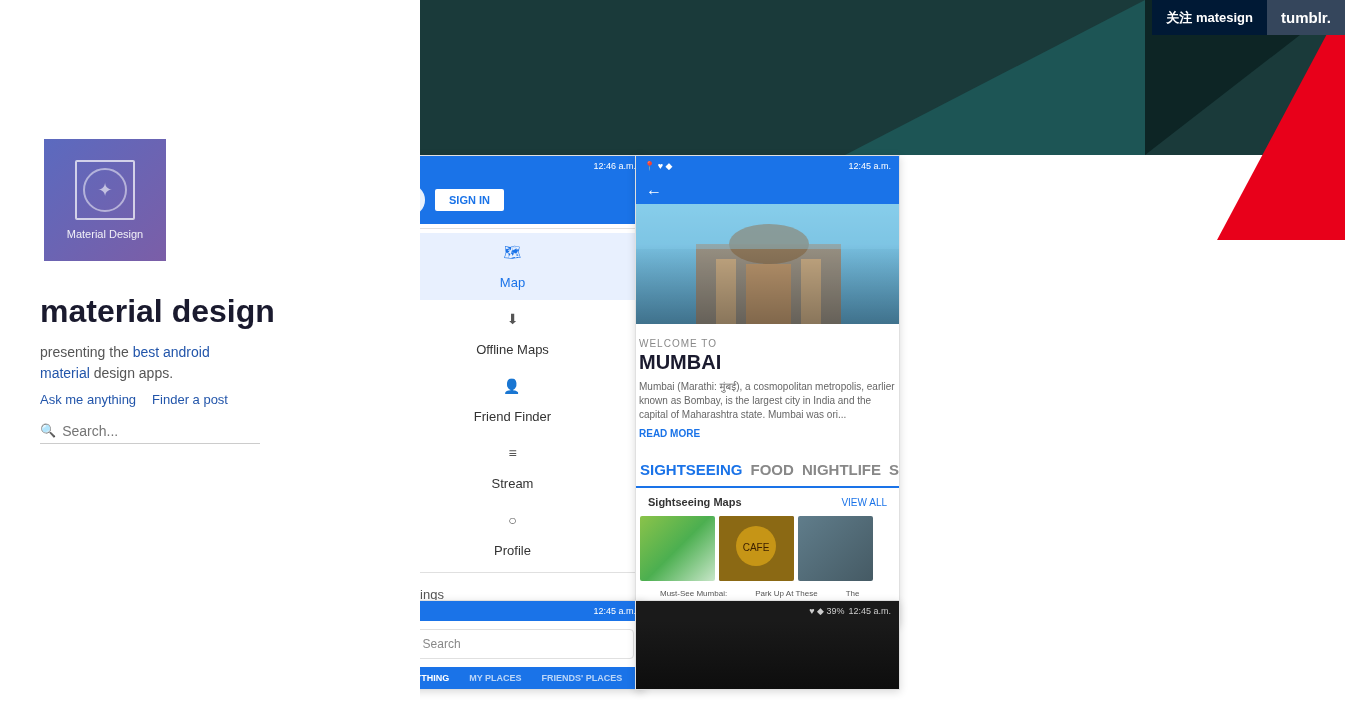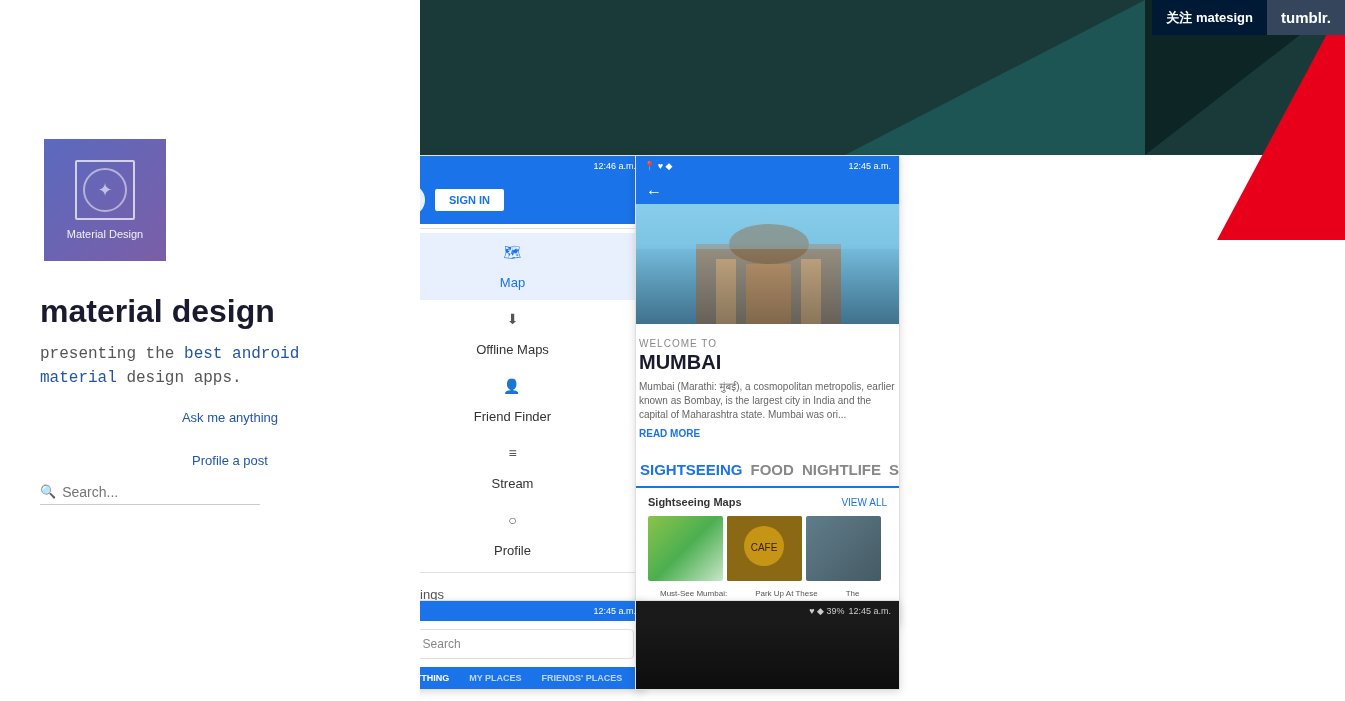--- a/index.html
+++ b/index.html
@@ -163,39 +163,37 @@
     .blog-title {
       font-size: 32px;
       font-weight: 900;
       color: #1a1a2e;
       line-height: 1.15;
       margin-bottom: 12px;
       margin-top: -4px;
     }
 
     .blog-description {
-      font-size: 16px;
+      font-size: 14px;
       color: #555;
-      margin-bottom: 20px;
+      margin-bottom: 8px;
       line-height: 1.5;
-      font-family: Liberation Mono, monospace;
     }
 
     .blog-description a {
       color: #2255aa;
       text-decoration: none;
     }
 
     .blog-links {
       display: flex;
-      gap: 28px;
+      gap: 16px;
       margin-bottom: 8px;
       flex-wrap: wrap;
       align-items: center;
-      flex-direction: column;
     }
 
     .blog-link {
       font-size: 13px;
       color: #2255aa;
       text-decoration: none;
       cursor: pointer;
     }
 
     .blog-link-plain {
@@ -493,21 +491,21 @@
     }
 
     .view-all {
       font-size: 10px;
       color: #1a73e8;
     }
 
     .place-thumbnails {
       display: flex;
       gap: 4px;
-      padding: 0 12px;
+      padding: 0 4px;
     }
 
     .thumb {
       width: 75px;
       height: 65px;
       border-radius: 2px;
       overflow: hidden;
     }
 
     .thumb-1 {
@@ -622,21 +620,21 @@
       </div>
       <span class="avatar-label">Material Design</span>
     </div>
 
     <h1 class="blog-title">material design</h1>
 
     <p class="blog-description">presenting the <a style="color:#2255aa;text-decoration:none;cursor:pointer;">best</a> <a style="color:#2255aa;text-decoration:none;cursor:pointer;">android</a><br><a style="color:#2255aa;text-decoration:none;cursor:pointer;">material</a> design apps.</p>
 
     <div class="blog-links">
       <a class="blog-link">Ask me anything</a>
-      <a class="blog-link">Profile a post</a>
+      <a class="blog-link">Finder a post</a>
     </div>
 
 
     <div class="search-bar">
       <span class="search-icon">🔍</span>
       <input class="search-input" type="text" placeholder="Search..." style="">
     </div>
 
   </div>
 

